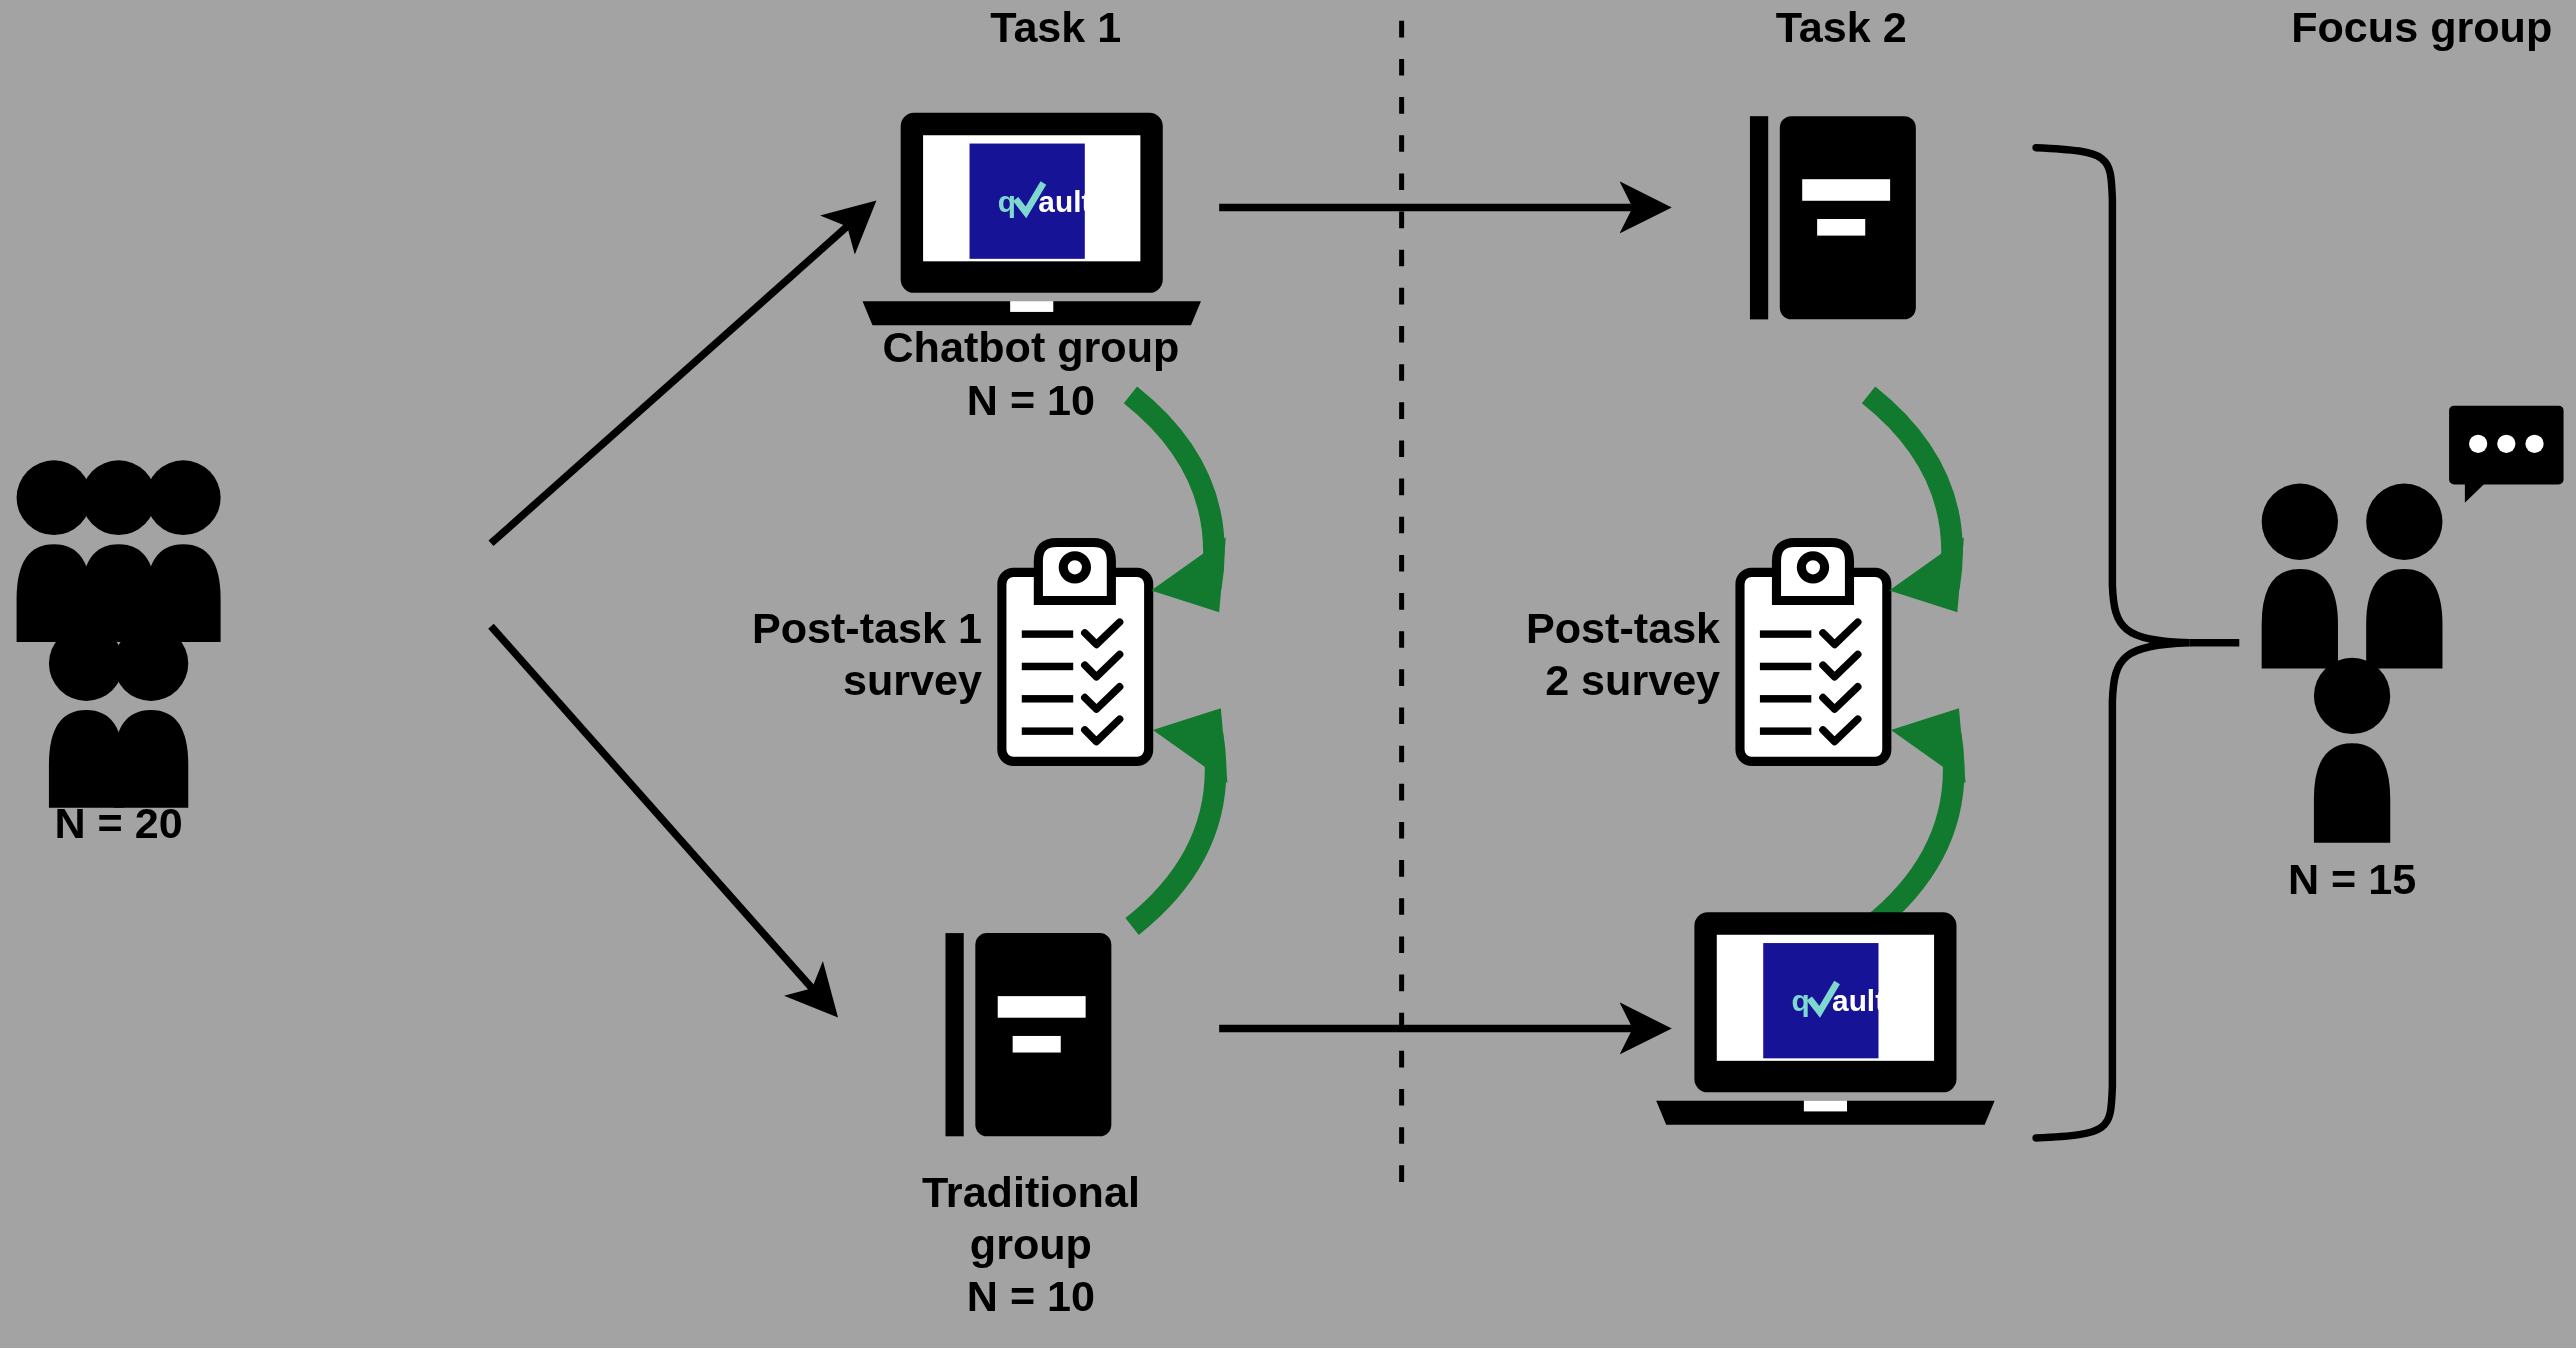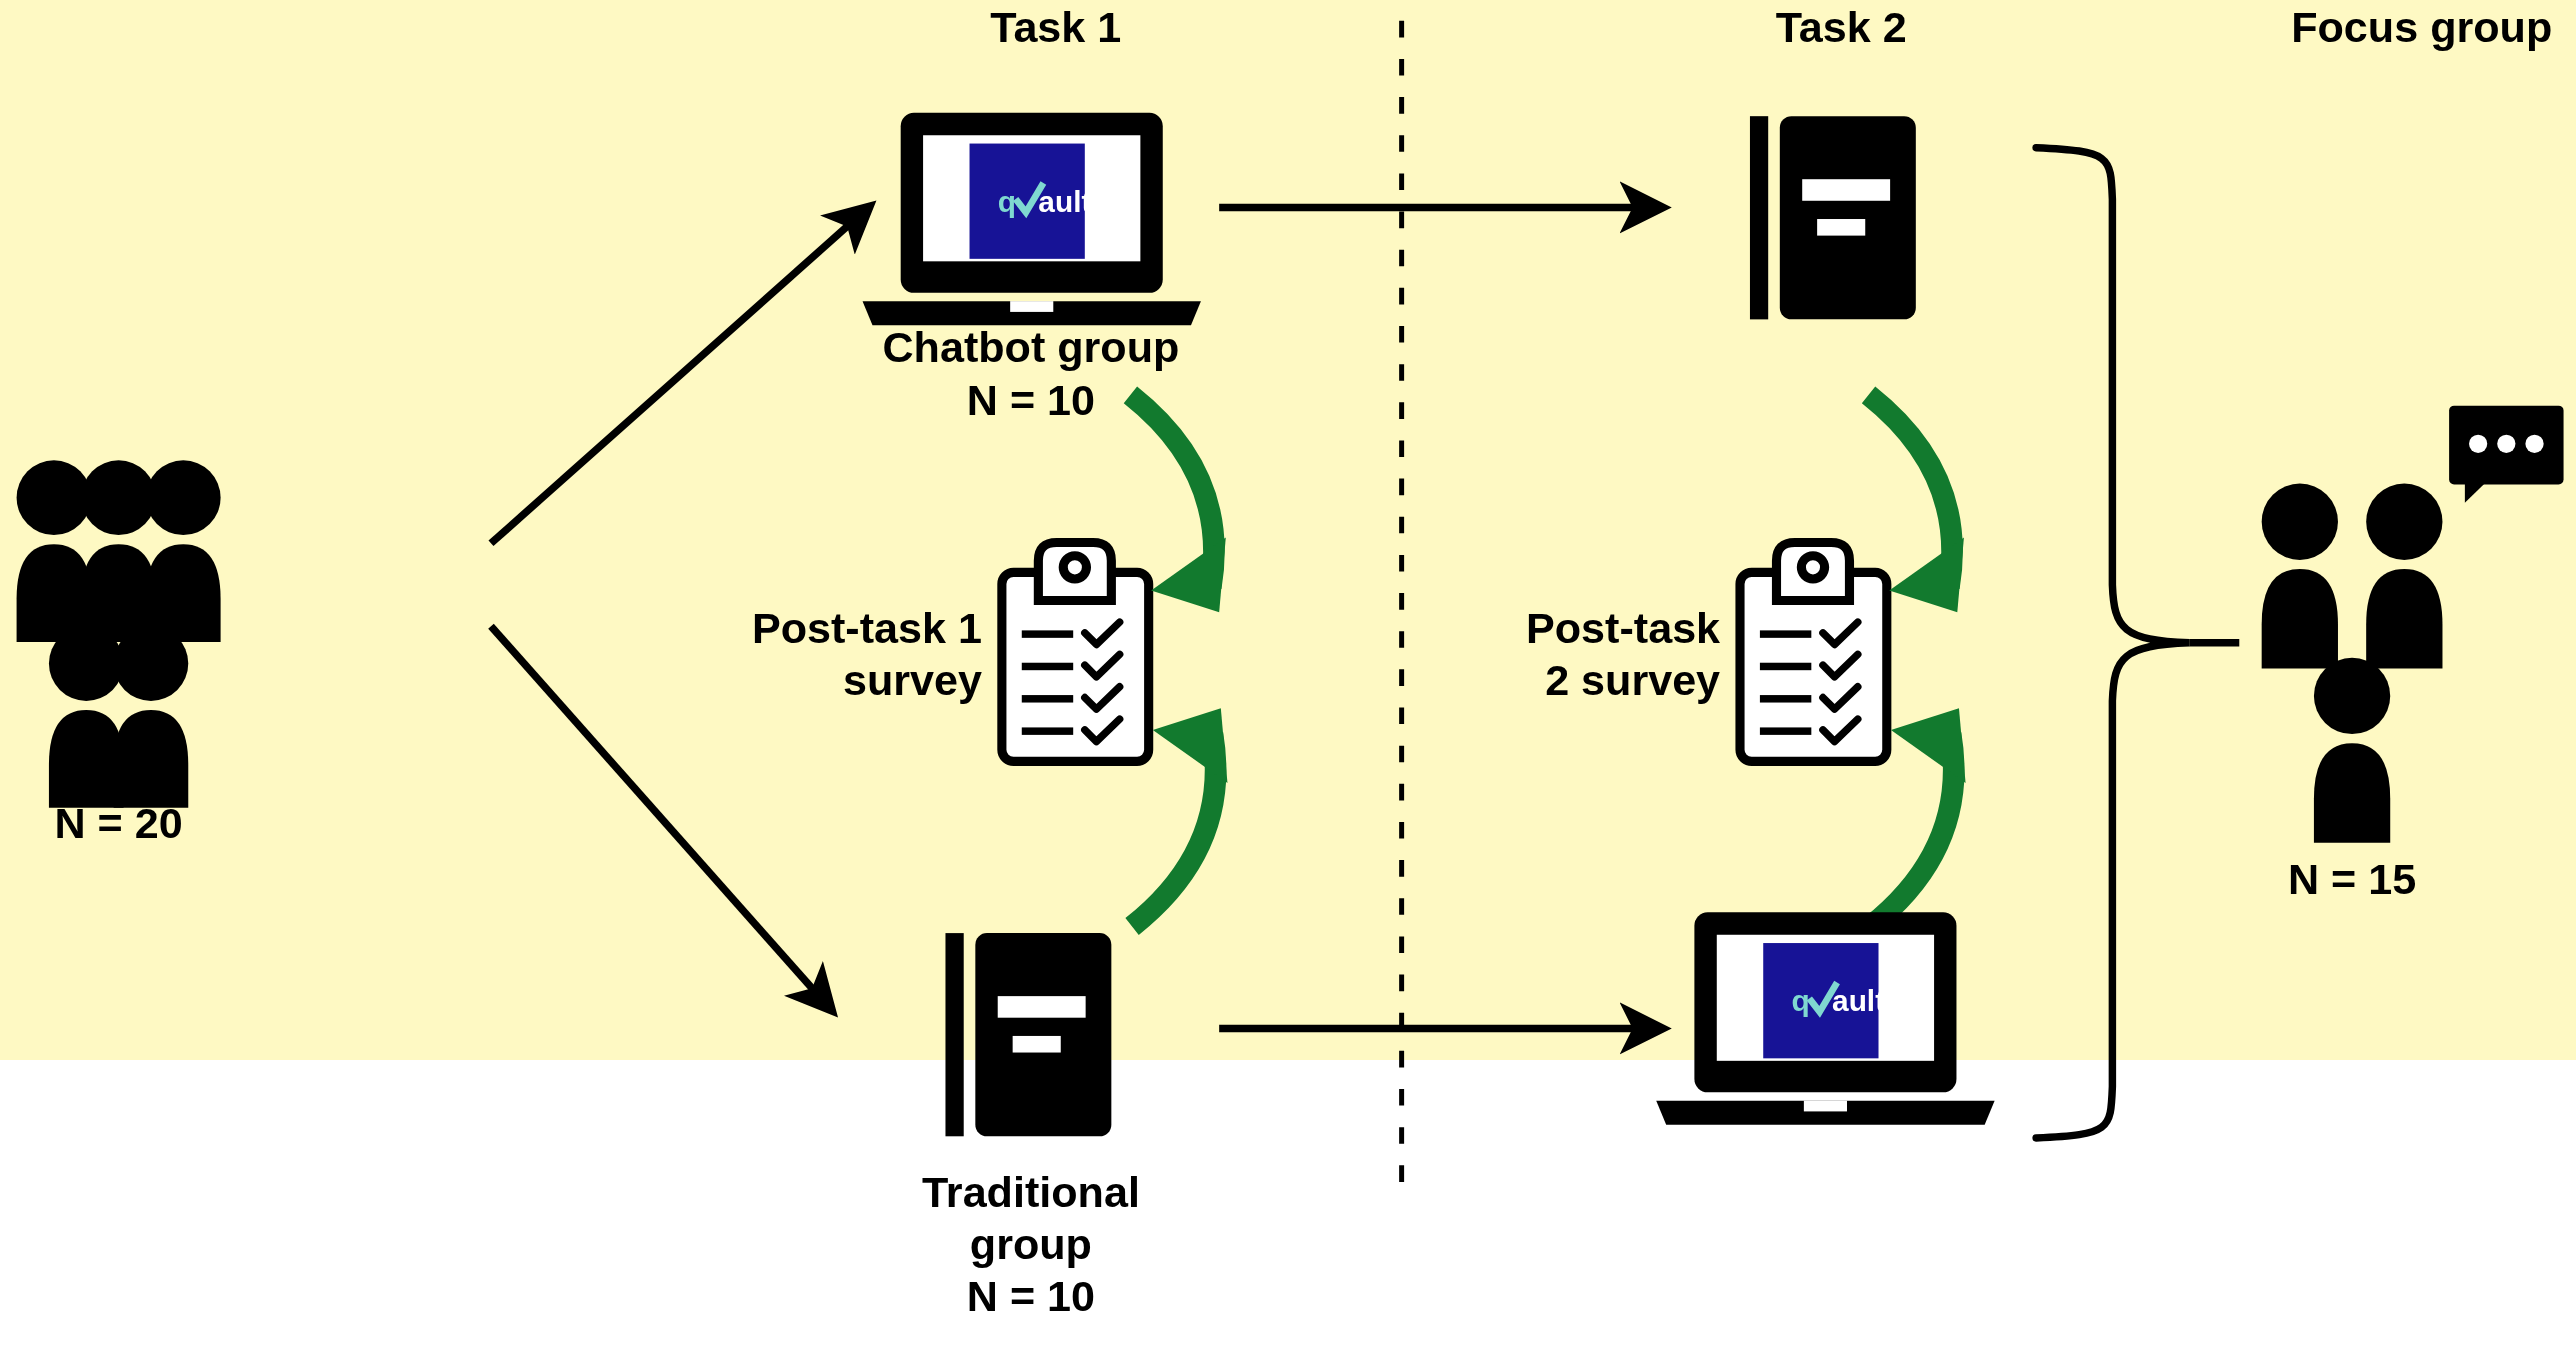--- a/index.html
+++ b/index.html
@@ -9,22 +9,22 @@
   }
   body {
     width: 2576px;
     height: 1352px;
     font-family: "Liberation Sans", sans-serif;
     overflow: hidden;
   }
   #diagram-root {
     position: relative;
     width: 2576px;
-    height: 1060px;
-    background: #fef9c3;
+    height: 1348px;
+    background: #a3a3a3;
   }
   svg.layer {
     position: absolute;
     top: 0;
     left: 0;
     width: 2576px;
     height: 1352px;
   }
   .txt {
     font-family: "Liberation Sans", sans-serif;

